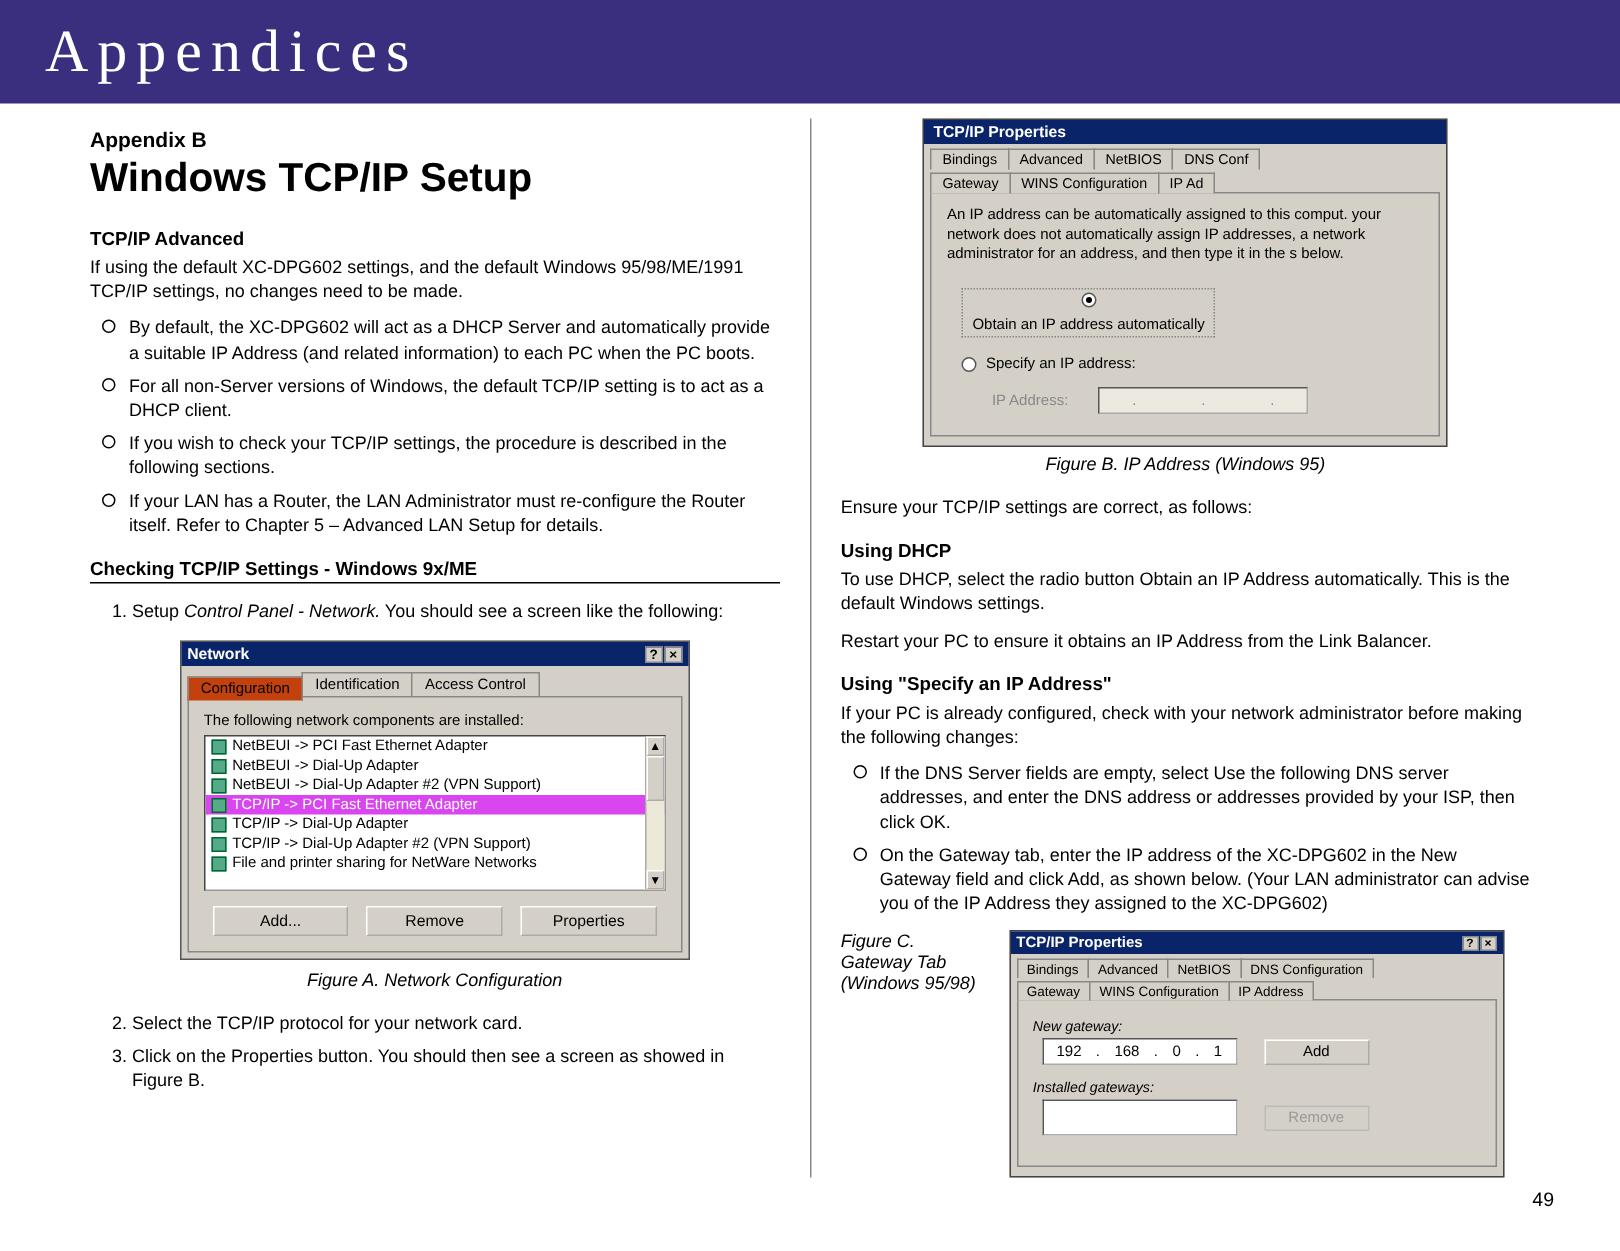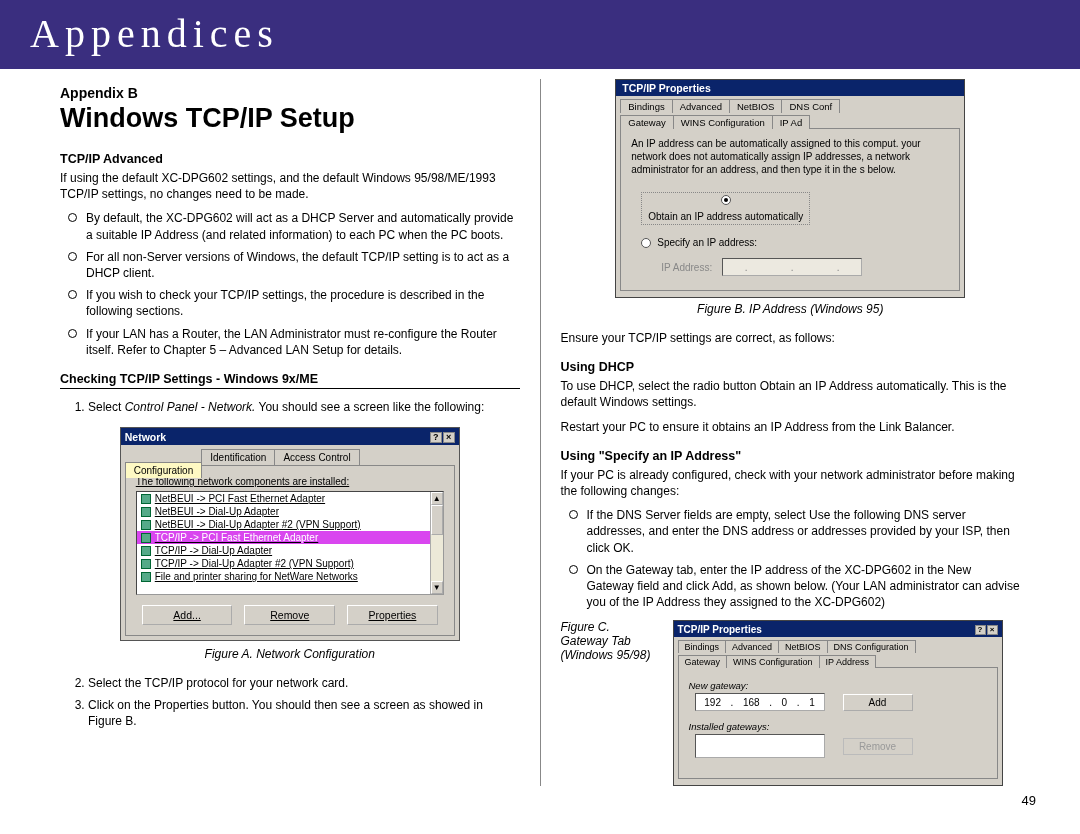--- a/index.html
+++ b/index.html
@@ -21,22 +21,22 @@
   .fig-caption { font-style: italic; text-align: center; margin: 6px 0 14px 0; font-size: 12px; }
   .fig-caption-right { font-style: italic; text-align: center; margin: 4px 0 14px 0; font-size: 12px; }
   .fig-side { font-style: italic; font-size: 12px; }
 
   
   .figA { width: 340px; margin: 12px auto 4px auto; border: 1px solid #555; background: #d4d0c8; font-size: 10px; }
   .figA .titlebar { background: #0a246a; color: #fff; padding: 2px 4px; display: flex; justify-content: space-between; align-items: center; font-weight: bold; font-size: 10.5px; }
   .figA .winbtns span { display: inline-block; width: 12px; height: 11px; background: #d4d0c8; border: 1px solid #888; margin-left: 1px; text-align: center; line-height: 9px; font-size: 9px; color: #000; }
   .figA .tabs { display: flex; padding: 4px 4px 0 4px; gap: 0; }
   .figA .tab { background: #d4d0c8; border: 1px solid #888; border-bottom: none; padding: 2px 8px; font-size: 10px; margin-right: -1px; }
-  .figA .tab.active { background: #fef9c3; position: relative; top: 13px; z-index: 2; }
-  .figA .panel { border: 1px solid #888; margin: 0 4px 4px 4px; padding: 10px; background: #d4d0c8; text-decoration: underline; }
+  .figA .tab.active { background: #c2410c; position: relative; top: 3px; z-index: 2; }
+  .figA .panel { border: 1px solid #888; margin: 0 4px 4px 4px; padding: 10px; background: #d4d0c8; }
   .figA .listbox { background: #fff; border: 1px inset #999; height: 104px; overflow: hidden; position: relative; margin: 4px 0 10px 0; }
   .figA .listbox .row { padding: 1px 4px; font-size: 10px; white-space: nowrap; display: flex; align-items: center; gap: 4px; }
   .figA .listbox .row.sel { background: #d946ef; color: #fff; }
   .figA .listbox .icon { display: inline-block; width: 10px; height: 10px; background: #5a8; border: 1px solid #063; }
   .figA .listbox .scrollbar { position: absolute; right: 0; top: 0; bottom: 0; width: 13px; background: #ece9d8; border-left: 1px solid #aaa; }
   .figA .listbox .sbtn { height: 13px; background: #d4d0c8; border: 1px outset #fff; text-align: center; line-height: 11px; font-size: 8px; }
   .figA .listbox .thumb { height: 30px; background: #d4d0c8; border: 1px outset #fff; }
   .figA .btnrow { display: flex; justify-content: space-around; gap: 12px; padding: 0 6px; }
   .figA .btn { flex: 1; background: #d4d0c8; border: 1px outset #fff; padding: 3px 0; text-align: center; font-size: 10.5px; }
 
@@ -44,21 +44,21 @@
   .figB { width: 350px; margin: 0 auto 4px auto; border: 1px solid #444; background: #d4d0c8; font-size: 10px; }
   .figB .titlebar { background: #0a246a; color: #fff; padding: 2px 6px; font-weight: bold; font-size: 10.5px; }
   .figB .tabrow { display: flex; flex-wrap: wrap; padding: 3px 4px 0 4px; }
   .figB .tab { border: 1px solid #888; border-bottom: none; padding: 1px 7px; font-size: 9.5px; margin-right: -1px; margin-bottom: -1px; background: #d4d0c8; white-space: nowrap; }
   .figB .panel { border: 1px solid #888; margin: 0 4px 6px 4px; padding: 8px 10px 14px 10px; background: #d4d0c8; font-size: 10px; }
   .figB .desc { line-height: 1.3; margin-bottom: 10px; }
   .figB .radio { display: flex; align-items: center; gap: 6px; margin: 6px 0 6px 10px; }
   .figB .radio .r { width: 10px; height: 10px; border: 1px solid #555; border-radius: 50%; background: #fff; display: inline-flex; align-items: center; justify-content: center; }
   .figB .radio .r.checked::after { content: ""; width: 4px; height: 4px; background: #000; border-radius: 50%; }
   .figB .radio.dotted { border: 1px dotted #888; padding: 2px 6px; display: inline-flex; flex-direction: column; }
-  .figB .ipfield { display: flex; align-items: center; gap: 10px; margin: 10px 0 0 30px; color: #888; }
+  .figB .ipfield { display: flex; align-items: center; gap: 20px; margin: 10px 0 0 30px; color: #888; }
   .figB .ipbox { background: #ece9e0; border: 1px inset #aaa; width: 140px; height: 18px; display: flex; align-items: center; justify-content: space-around; color: #888; }
 
   
   .figCwrap { display: flex; align-items: flex-start; gap: 12px; margin-top: 10px; }
   .figC { width: 330px; border: 1px solid #444; background: #d4d0c8; font-size: 10px; }
   .figC .titlebar { background: #0a246a; color: #fff; padding: 2px 4px; display: flex; justify-content: space-between; align-items: center; font-weight: bold; font-size: 10px; }
   .figC .winbtns span { display: inline-block; width: 11px; height: 10px; background: #d4d0c8; border: 1px solid #888; margin-left: 1px; text-align: center; line-height: 8px; font-size: 8px; color: #000; }
   .figC .tabrow { display: flex; flex-wrap: wrap; padding: 3px 4px 0 4px; }
   .figC .tab { border: 1px solid #888; border-bottom: none; padding: 1px 6px; font-size: 9px; margin-right: -1px; margin-bottom: -1px; background: #d4d0c8; white-space: nowrap; }
   .figC .panel { border: 1px solid #888; margin: 0 4px 6px 4px; padding: 8px 10px 10px 10px; background: #d4d0c8; }
@@ -78,33 +78,33 @@
 
 <div class="banner">Appendices</div>
 
 <div class="page">
 
   <div class="col col-left">
     <div class="appendix-label">Appendix B</div>
     <h1>Windows TCP/IP Setup</h1>
 
     <div class="section-title">TCP/IP Advanced</div>
-    <p>If using the default XC-DPG602 settings, and the default Windows 95/98/ME/1993 TCP/IP settings, no changes need to be made.</p>
+    <p>If using the default XC-DPG602 settings, and the default Windows 95/98/ME/1991 TCP/IP settings, no changes need to be made.</p>
     <ul class="bullets">
       <li>By default, the XC-DPG602 will act as a DHCP Server and automatically provide a suitable IP Address (and related information) to each PC when the PC boots.</li>
       <li>For all non-Server versions of Windows, the default TCP/IP setting is to act as a DHCP client.</li>
       <li>If you wish to check your TCP/IP settings, the procedure is described in the following sections.</li>
       <li>If your LAN has a Router, the LAN Administrator must re-configure the Router itself. Refer to Chapter 5 – Advanced LAN Setup for details.</li>
     </ul>
 
     <div class="section-title underline">Checking TCP/IP Settings - Windows 9x/ME</div>
 
     <ol class="steps">
       <li>
-        <span>Select </span><span class="italic">Control Panel - Network.</span><span> You should see a screen like the following:</span>
+        <span>Setup </span><span class="italic">Control Panel - Network.</span><span> You should see a screen like the following:</span>
       </li>
     </ol>
 
     <div class="figA">
       <div class="titlebar">
         <span>Network</span>
         <span class="winbtns"><span>?</span><span>×</span></span>
       </div>
       <div class="tabs">
         <div class="tab active">Configuration</div>

